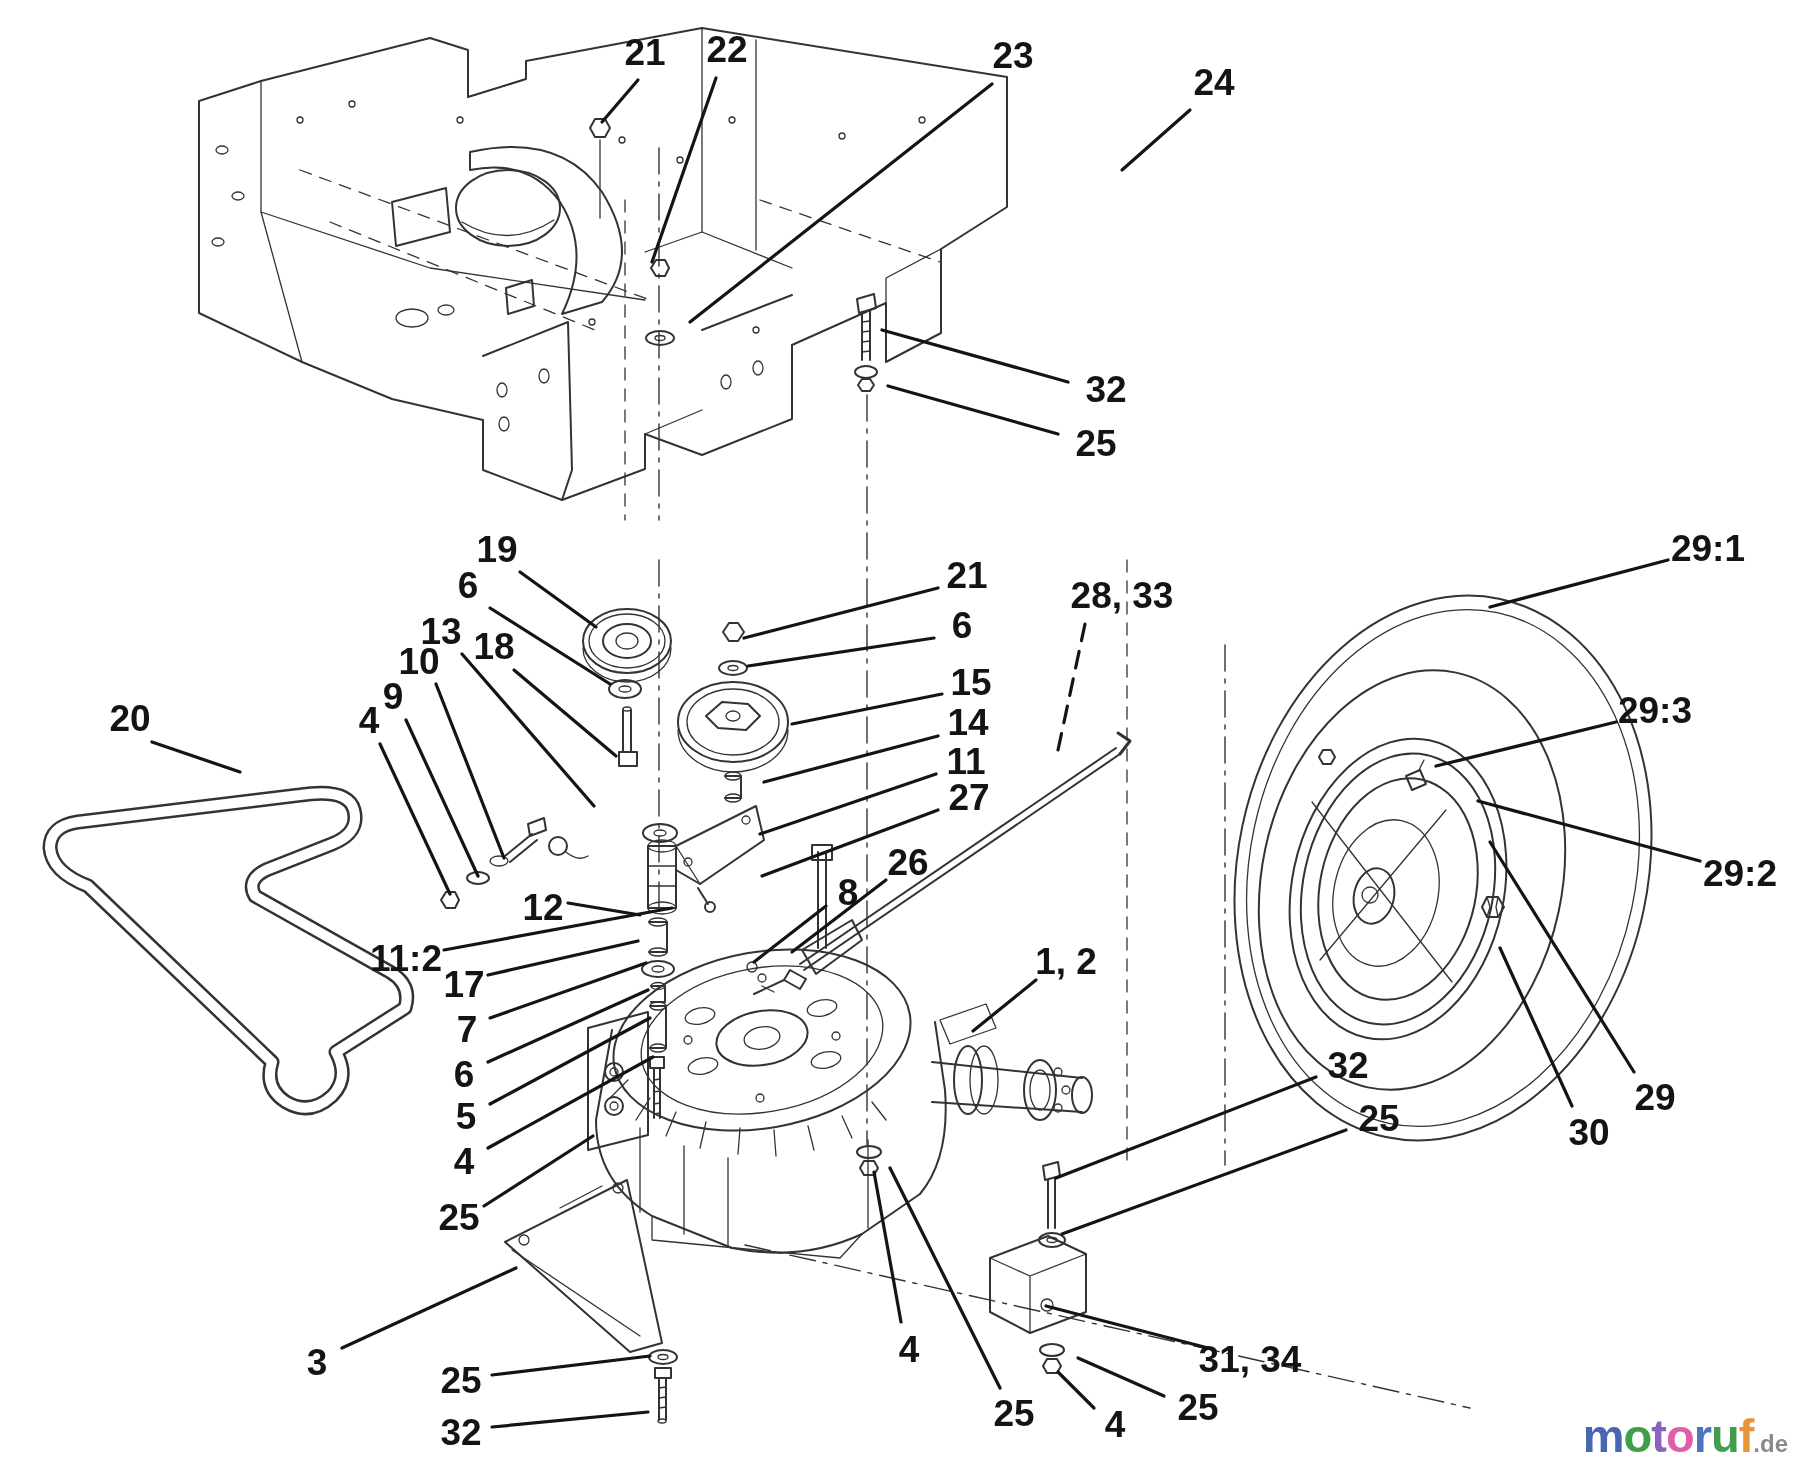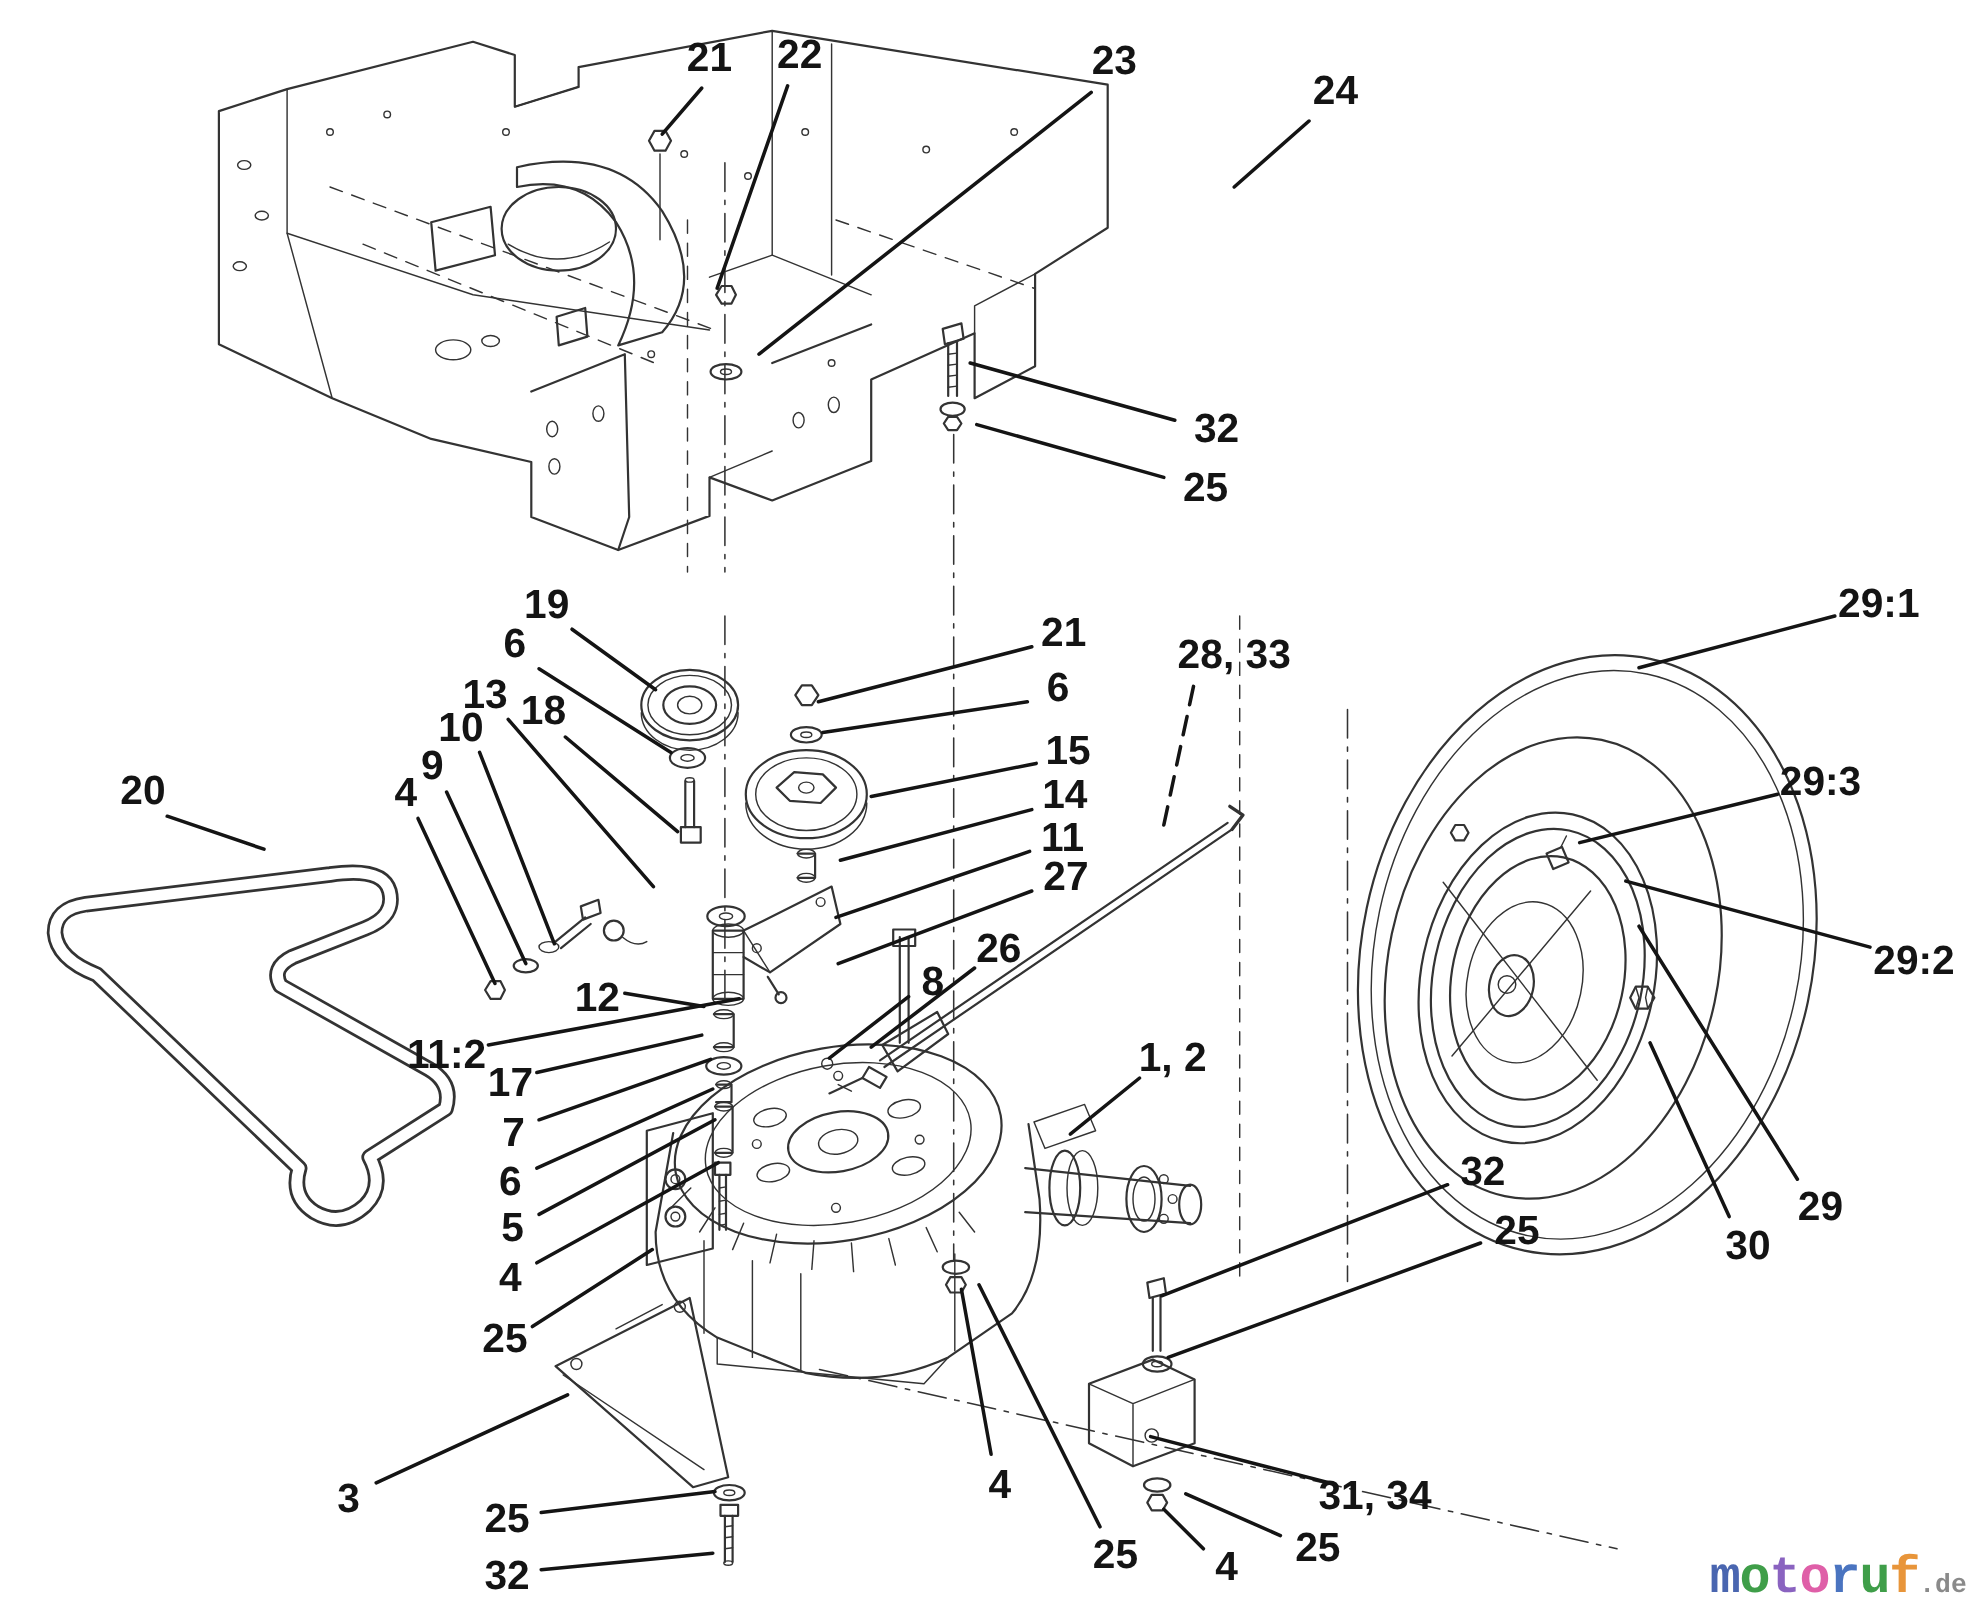--- a/index.html
+++ b/index.html
@@ -14,21 +14,21 @@
   .dashdot{stroke-dasharray:26 8 4 8;stroke-width:1.4;}
   .belt-outer{stroke:#333;stroke-width:15;fill:none;stroke-linejoin:round;stroke-linecap:round;}
   .belt-inner{stroke:#fff;stroke-width:10;fill:none;stroke-linejoin:round;stroke-linecap:round;}
   
   .leader{stroke:#141414;stroke-width:3.2;stroke-linecap:round;}
   .leader.dashed{stroke-dasharray:17 11;}
   .callout-label{font-family:"Liberation Sans",sans-serif;font-weight:bold;font-size:37px;
                  fill:#141414;text-anchor:middle;dominant-baseline:central;}
   
   #watermark{position:absolute;right:12px;bottom:8px;
-             font-family:Liberation Mono, monospace;font-weight:bold;font-size:47px;
+             font-family:Liberation Sans, sans-serif;font-weight:bold;font-size:47px;
              letter-spacing:-1px;line-height:1;}
   #watermark .suffix{font-size:24px;font-weight:bold;letter-spacing:0;}
 </style>
 </head>
 <body>
 
 <div id="stage">
 
   <svg id="art" viewBox="0 0 1800 1467">
 

